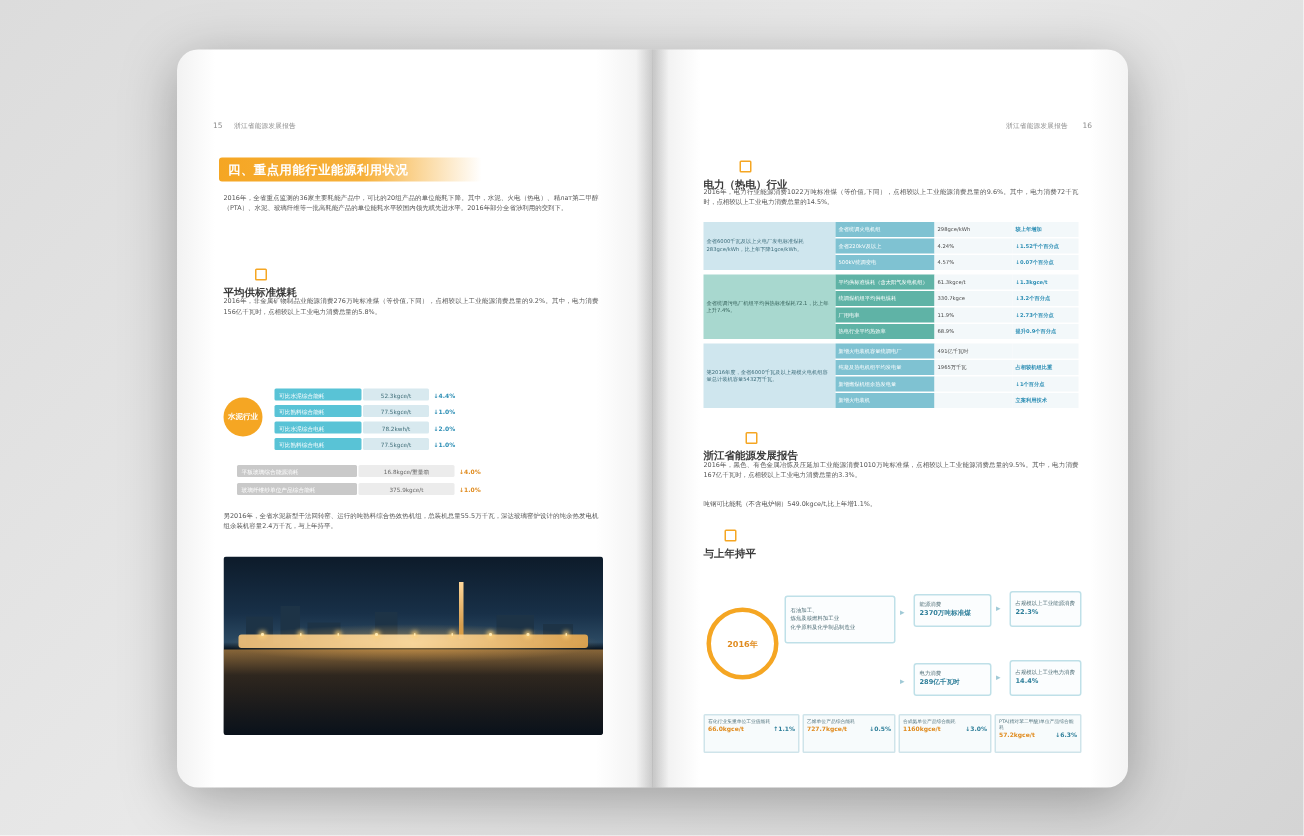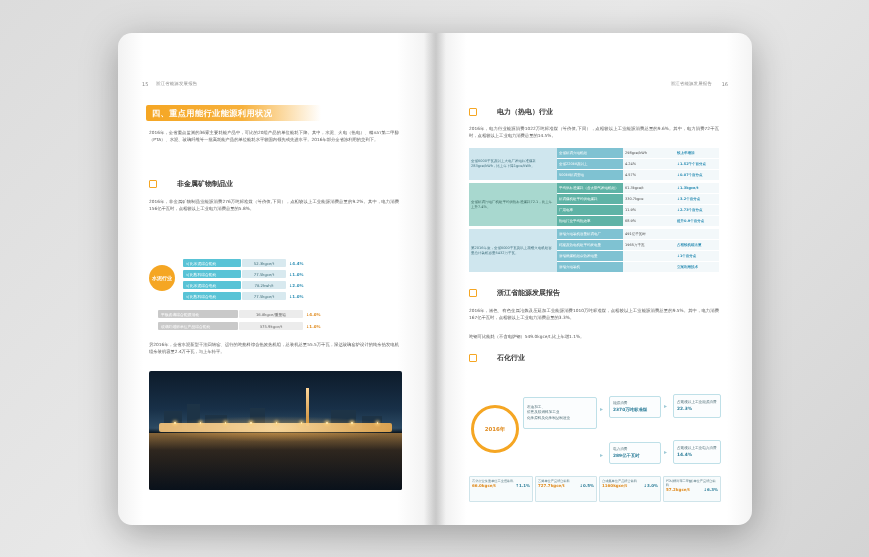--- a/index.html
+++ b/index.html
@@ -30,21 +30,21 @@
   .hdr{position:absolute;font-size:4.4px;color:#8a8a8a;letter-spacing:.2px;}
   .pgnum{position:absolute;font-size:5px;color:#8a8a8a;}
 
   .sec-title-bar{
     position:absolute;display:flex;align-items:center;
     background:linear-gradient(90deg,#f5a623 0%,#f7b13c 55%,rgba(247,177,60,0) 100%);
     border-radius:2px;
   }
   .sec-title-bar span{color:#fff;font-size:8.2px;font-weight:bold;padding:0 6px;letter-spacing:.4px;}
 
-  .sub-title{position:absolute;display:flex;align-items:center;gap:20px;}
+  .sub-title{position:absolute;display:flex;align-items:center;gap:3px;flex-direction:column;}
   .sub-title .mk{width:6px;height:6px;border:1.4px solid #f5a623;border-radius:1px;display:inline-block;}
   .sub-title .tx{font-size:7px;font-weight:bold;color:#3b3b3b;}
 
   .para{position:absolute;font-size:4.3px;line-height:7.2px;color:#555;text-align:justify;}
 
   
   .orange-pill{
     position:absolute;background:#f5a623;color:#fff;border-radius:3px;
     display:flex;align-items:center;justify-content:center;text-align:center;
     font-size:5px;font-weight:bold;line-height:6px;
@@ -110,21 +110,21 @@
     <div class="hdr" style="left:38px;top:48px;">浙江省能源发展报告</div>
 
     <div class="sec-title-bar" style="left:28px;top:72px;width:175px;height:16px;">
       <span>四、重点用能行业能源利用状况</span>
     </div>
 
     <div class="para" style="left:31px;top:96px;width:250px;">2016年，全省重点监测的36家主要耗能产品中，可比的20组产品的单位能耗下降。其中，水泥、火电（热电）、精лат第二甲醇（PTA）、水泥、玻璃纤维等一批高耗能产品的单位能耗水平较国内领先或先进水平。2016年部分全省涉利用的交到下。</div>
 
     <div class="sub-title" style="left:31px;top:146px;">
       <i class="mk"></i>
-      <span class="tx">非金属矿物制品业</span>
+      <span class="tx">平均供标准煤耗</span>
     </div>
 
     <div class="para" style="left:31px;top:165px;width:250px;">2016年，非金属矿物制品业能源消费276万吨标准煤（等价值,下同），点相较以上工业能源消费总量的9.2%。其中，电力消费156亿千瓦时，点相较以上工业电力消费总量的5.8%。</div>
 
     <div class="orange-pill" style="left:31px;top:232px;width:26px;height:26px;border-radius:13px;">
       <span>水泥行业</span>
     </div>
 
     <div class="barrow" style="left:65px;top:226px;">
       <span class="cap" style="width:52px;">可比水泥综合能耗</span>
@@ -273,21 +273,21 @@
 
     <div class="sub-title" style="left:34px;top:255px;">
       <i class="mk"></i>
       <span class="tx">浙江省能源发展报告</span>
     </div>
     <div class="para" style="left:34px;top:274px;width:250px;">2016年，黑色、有色金属冶炼及压延加工业能源消费1010万吨标准煤，点相较以上工业能源消费总量的9.5%。其中，电力消费167亿千瓦时，点相较以上工业电力消费总量的3.3%。</div>
     <div class="para" style="left:34px;top:300px;width:250px;">吨钢可比能耗（不含电炉钢）549.0kgce/t,比上年增1.1%。</div>
 
     <div class="sub-title" style="left:34px;top:320px;">
       <i class="mk"></i>
-      <span class="tx">石化行业</span>
+      <span class="tx">与上年持平</span>
     </div>
 
     <div class="ring" style="left:36px;top:372px;">
       <span>2016年</span>
     </div>
 
     <div class="fbox" style="left:88px;top:364px;width:74px;height:32px;">
       <div class="l">石油加工、</div>
       <div class="l">炼焦及核燃料加工业</div>
       <div class="l">化学原料及化学制品制造业</div>

